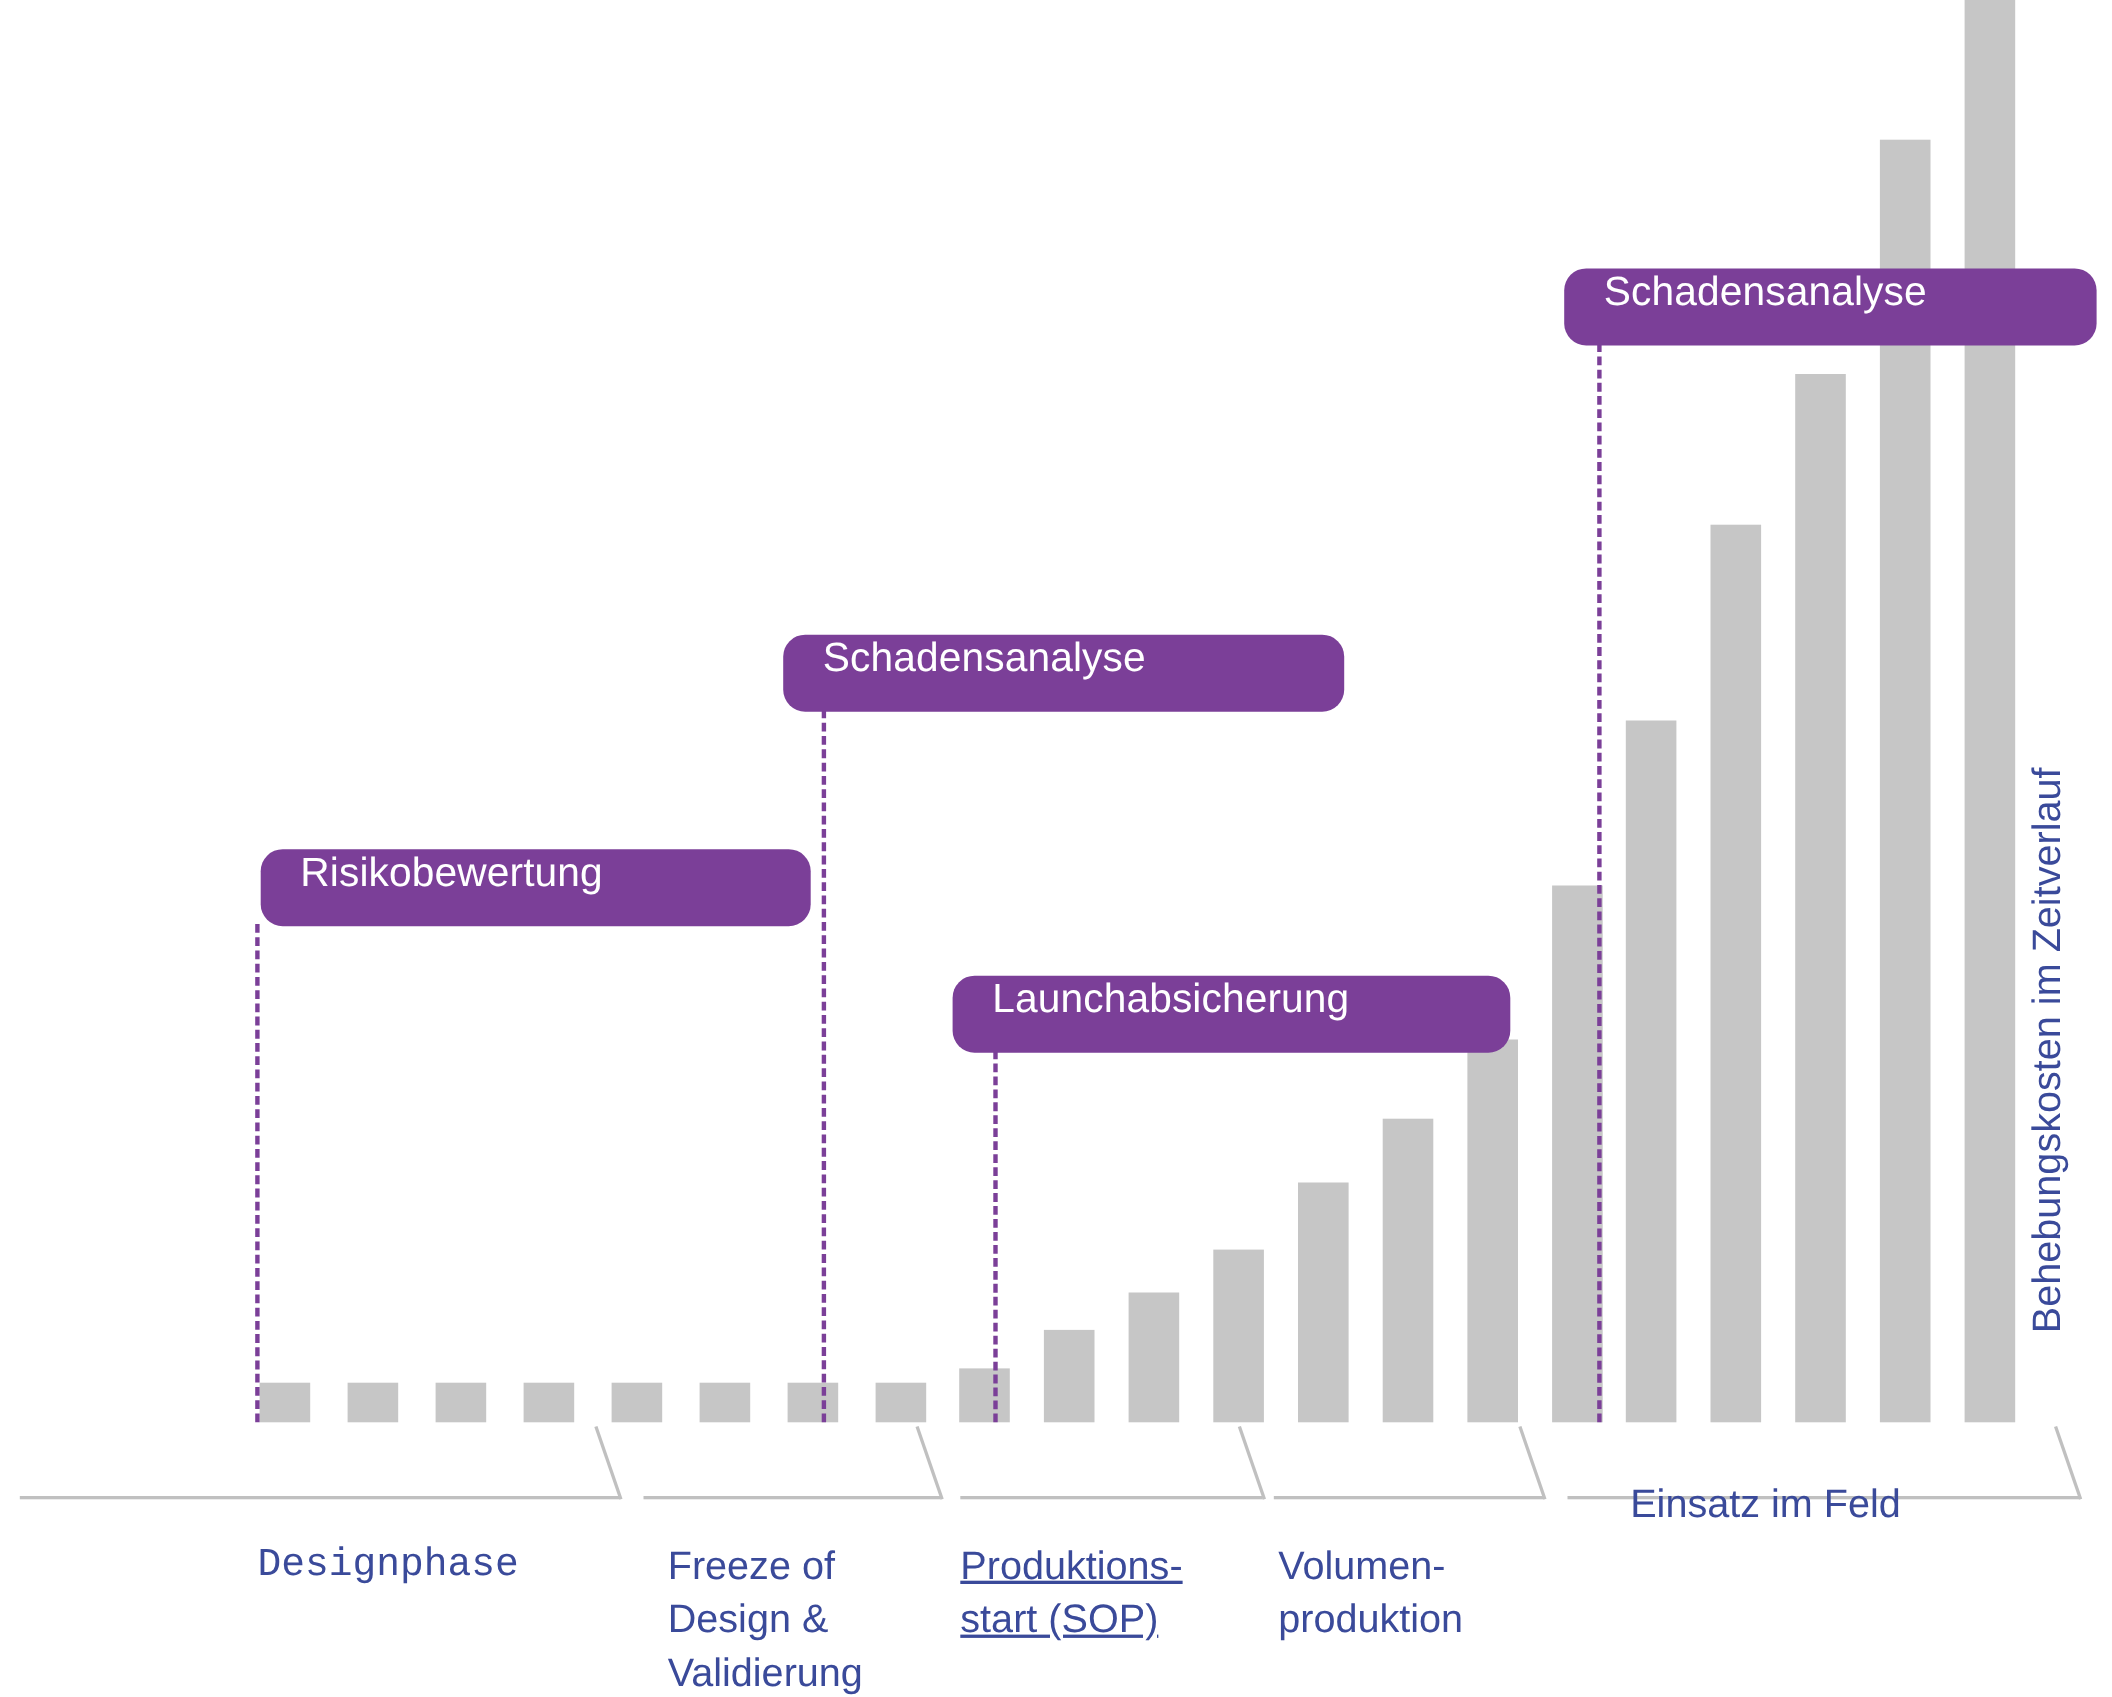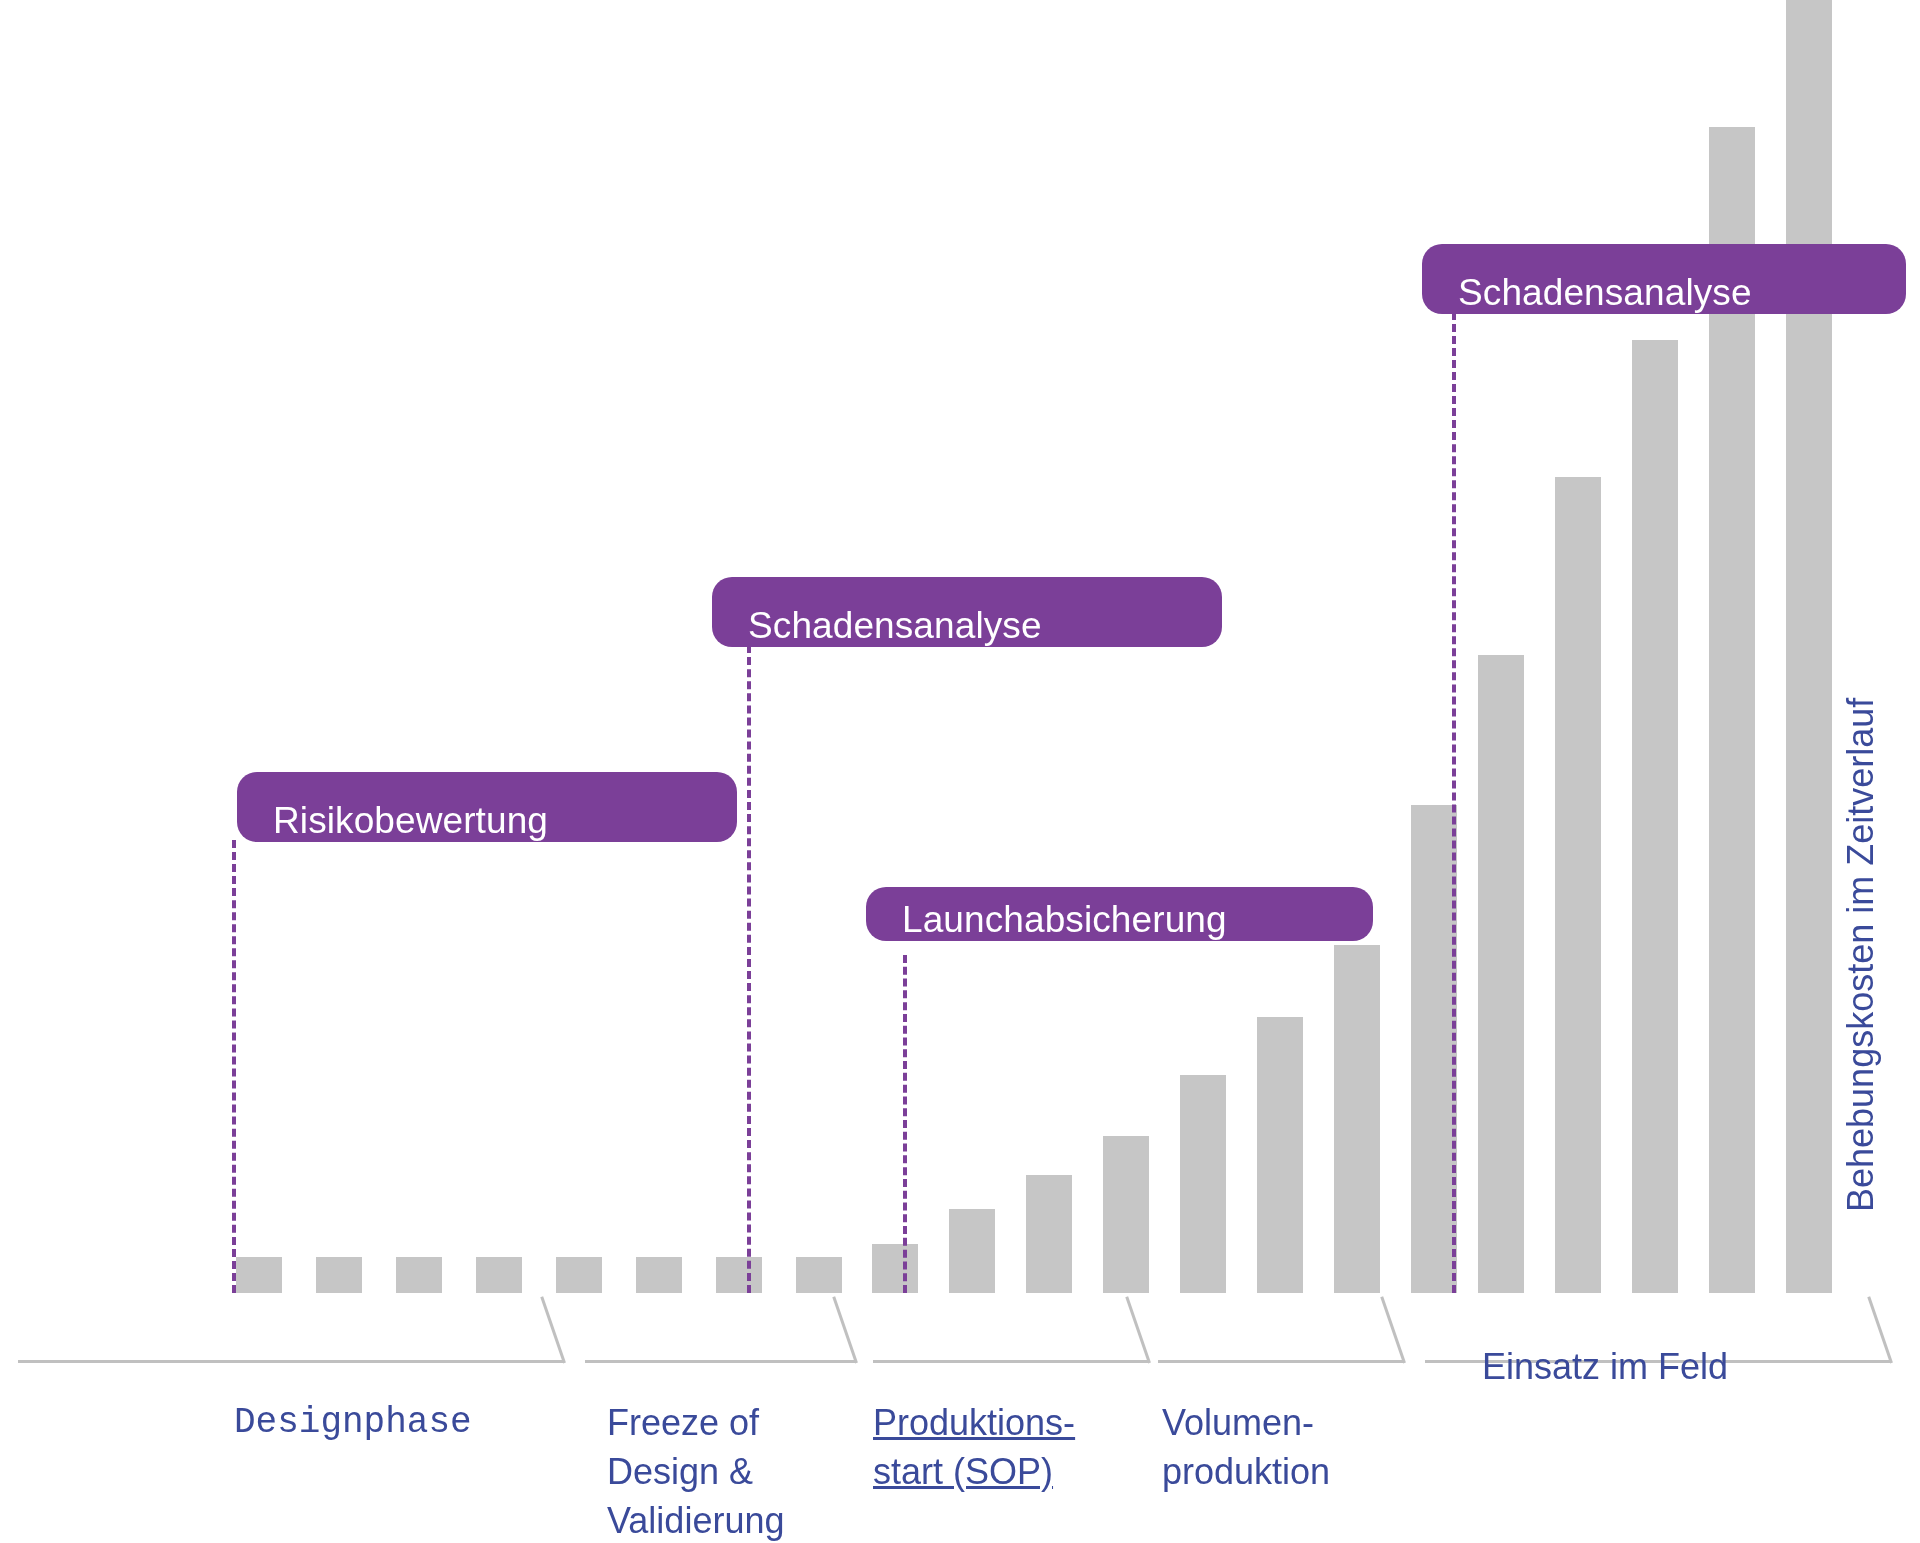--- a/index.html
+++ b/index.html
@@ -30,21 +30,21 @@
     border-left: 4px dashed #7b3f98;
   }
 
   
   .pill {
     position: absolute;
     background: #7b3f98;
     border-radius: 20px;
     color: #ffffff;
     display: flex;
-    align-items: flex-end;
+    align-items: flex-start;
     font-size: 37px;
     letter-spacing: .1px;
     white-space: nowrap;
     padding-left: 36px;
   }
 
   
   .bracket { position: absolute; }
   .bracket .flat {
     position: absolute;
@@ -116,21 +116,21 @@
       <div class="dashline" style="left: 1452px; top: 312px; height: 981px;"></div>
     </div>
 
   <div id="pills-layer">
       <div class="pill" style="left: 205px; top: 772px; width: 500px; height: 70px; margin-left: 32px;">
         <span>Risikobewertung</span>
       </div>
       <div class="pill" style="left: 712px; top: 577px; width: 510px; height: 70px;">
         <span>Schadensanalyse</span>
       </div>
-      <div class="pill" style="left: 866px; top: 887px; width: 507px; height: 54px;">
+      <div class="pill" style="left: 866px; top: 887px; width: 507px; height: 70px;">
         <span>Launchabsicherung</span>
       </div>
       <div class="pill" style="left: 1422px; top: 244px; width: 484px; height: 70px;">
         <span>Schadensanalyse</span>
       </div>
     </div>
 
   <div id="brackets-layer">
       <div class="bracket" style="left: 18px; top: 1293px; width: 585px; height: 70px;">
         <div class="flat" style="width: 545px;"></div>

